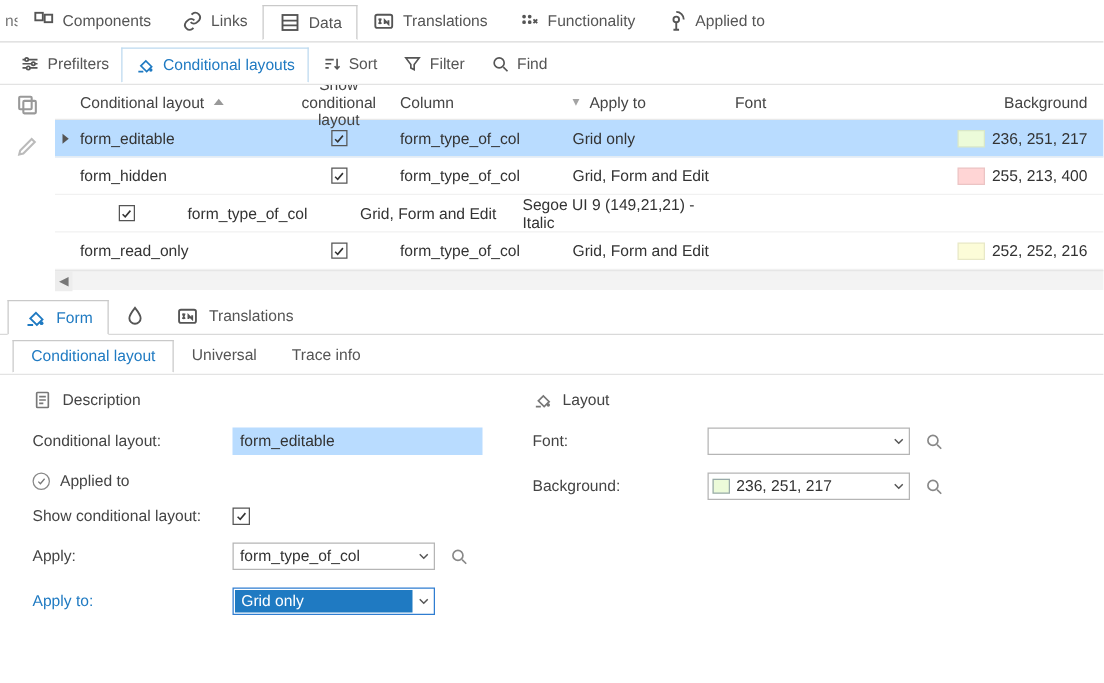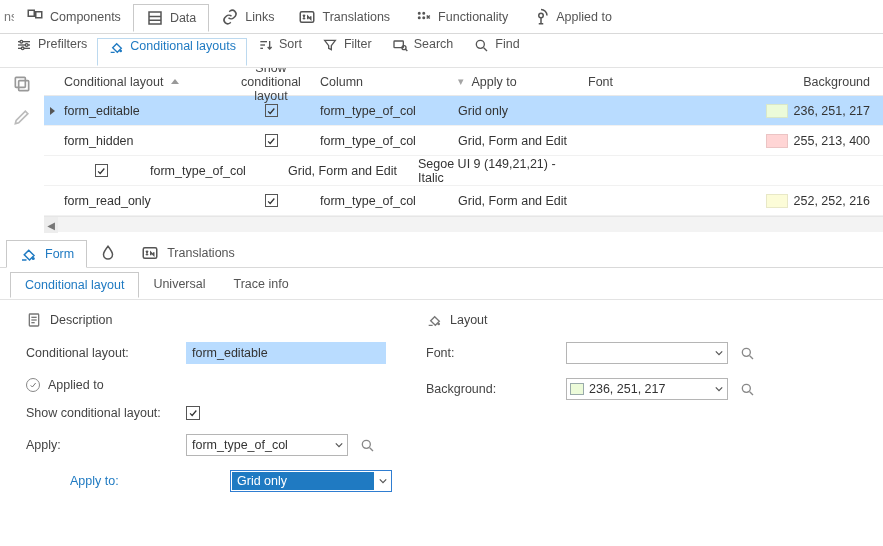--- a/index.html
+++ b/index.html
@@ -8,21 +8,21 @@
 
   
   .top-tabs { display:flex; align-items:center; height:34px; border-bottom:1px solid #d9d9d9; padding-left:4px; gap:0; }
   .top-tab { display:flex; align-items:center; gap:6px; padding:0 12px; height:28px; cursor:pointer; color:#555; }
   .top-tab.active { border:1px solid #c9c9c9; border-bottom:1px solid #fff; background:#fff; position:relative; top:1px; }
   .top-tab .icon { width:18px; height:18px; display:flex; align-items:center; justify-content:center; color:#555; }
   .top-tab .icon svg { width:18px; height:18px; }
 
   
   .toolbar2 { display:flex; align-items:center; height:34px; border-bottom:1px solid #e3e3e3; padding-left:6px; gap:0; }
-  .tb-item { display:flex; align-items:flex-start; gap:6px; padding:0 10px; height:28px; color:#555; cursor:pointer; }
+  .tb-item { display:flex; align-items:center; gap:6px; padding:0 10px; height:28px; color:#555; cursor:pointer; }
   .tb-item.active { border:1px solid #bcd9ef; border-bottom:1px solid #fff; background:#fff; position:relative; top:1px; color:#1f7ac2; }
   .tb-item.active .icon { color:#1f7ac2; }
   .tb-item .icon { width:16px; height:16px; display:flex; align-items:center; justify-content:center; }
   .tb-item .icon svg { width:16px; height:16px; }
   .cut-ns { width:10px; overflow:hidden; color:#777; }
 
   
   .grid-wrap { display:flex; }
   .grid-side { width:44px; display:flex; flex-direction:column; align-items:center; gap:10px; padding-top:6px; color:#888; }
   .grid-side svg { width:20px; height:20px; }
@@ -66,21 +66,21 @@
   .form-area { display:flex; padding:12px 20px 8px 26px; gap:30px; }
   .left-col { width:370px; }
   .right-col { flex:1; }
 
   .section-head { display:flex; align-items:center; gap:8px; margin-bottom:14px; color:#444; }
   .section-head .icon { width:16px; height:16px; color:#777; display:flex; align-items:center; justify-content:center; }
   .section-head .icon svg { width:16px; height:16px; }
 
   .frow { display:flex; align-items:center; margin-bottom:14px; }
   .flabel { width:160px; color:#444; }
-  .flabel.link { color:#1f7ac2;margin-left:44px; }
+  .flabel.link { color:#1f7ac2; }
   .readonly-val { background:#b9dcff; padding:3px 6px; width:200px; height:22px; display:flex; align-items:center; color:#333; }
 
   .combo { display:flex; align-items:center; height:22px; border:1px solid #b5b5b5; background:#fff; width:162px; }
   .combo.wide { width:162px; }
   .combo .combo-val { flex:1; padding:0 5px; display:flex; align-items:center; overflow:hidden; white-space:nowrap; }
   .combo .dd { width:16px; height:20px; display:flex; align-items:center; justify-content:center; color:#555; }
   .combo .dd svg { width:8px; height:8px; }
   .combo.hl { border:1px solid #2f7dd1; }
   .combo.hl .combo-val { background:#1f7ac2; color:#fff; margin:1px; height:18px; }
   .combo .sw { width:14px; height:12px; margin-left:3px; border:1px solid #9aa; }
@@ -104,38 +104,38 @@
     <div class="cut-ns">ns</div>
     <div class="top-tab">
       <span class="icon">
         <svg viewBox="0 0 24 24" fill="none" stroke="currentColor" stroke-width="2">
             <rect x="3" y="3" width="8" height="8"></rect>
             <rect x="13" y="5" width="8" height="8"></rect>
           </svg>
       </span>
       <span>Components</span>
     </div>
+    <div class="top-tab">
+      <span class="icon">
+        <svg viewBox="0 0 24 24" fill="none" stroke="currentColor" stroke-width="2">
+            <path d="M10 13a5 5 0 0 0 7 0l2-2a5 5 0 0 0-7-7l-1 1"></path>
+            <path d="M14 11a5 5 0 0 0-7 0l-2 2a5 5 0 0 0 7 7l1-1"></path>
+          </svg>
+      </span>
+      <span>Links</span>
+    </div>
     <div class="top-tab active">
       <span class="icon">
         <svg viewBox="0 0 24 24" fill="none" stroke="currentColor" stroke-width="2">
             <rect x="4" y="4" width="16" height="16"></rect>
             <line x1="4" y1="10" x2="20" y2="10"></line>
             <line x1="4" y1="15" x2="20" y2="15"></line>
           </svg>
       </span>
       <span>Data</span>
-    </div>
-    <div class="top-tab">
-      <span class="icon">
-        <svg viewBox="0 0 24 24" fill="none" stroke="currentColor" stroke-width="2">
-            <path d="M10 13a5 5 0 0 0 7 0l2-2a5 5 0 0 0-7-7l-1 1"></path>
-            <path d="M14 11a5 5 0 0 0-7 0l-2 2a5 5 0 0 0 7 7l1-1"></path>
-          </svg>
-      </span>
-      <span>Links</span>
     </div>
     <div class="top-tab">
       <span class="icon">
         <svg viewBox="0 0 24 24" fill="none" stroke="currentColor" stroke-width="2">
             <rect x="3" y="5" width="18" height="14" rx="2"></rect>
             <path d="M7 9l2 6M9 9l-2 6M13 15v-4l4 4v-4"></path>
           </svg>
       </span>
       <span>Translations</span>
     </div>
@@ -196,30 +196,20 @@
       </span>
       <span>Sort</span>
     </div>
     <div class="tb-item">
       <span class="icon">
         <svg viewBox="0 0 24 24" fill="none" stroke="currentColor" stroke-width="2">
             <path d="M4 5h16l-6 8v6l-4-2v-4L4 5z"></path>
           </svg>
       </span>
       <span>Filter</span>
-    </div>
-    <div class="tb-item">
-      <span class="icon">
-        <svg viewBox="0 0 24 24" fill="none" stroke="currentColor" stroke-width="2">
-            <rect x="3" y="6" width="14" height="10" rx="1"></rect>
-            <circle cx="18" cy="16" r="3"></circle>
-            <line x1="20" y1="18" x2="23" y2="21"></line>
-          </svg>
-      </span>
-      <span>Search</span>
     </div>
     <div class="tb-item">
       <span class="icon">
         <svg viewBox="0 0 24 24" fill="none" stroke="currentColor" stroke-width="2">
             <circle cx="11" cy="11" r="6"></circle>
             <line x1="16" y1="16" x2="21" y2="21"></line>
           </svg>
       </span>
       <span>Find</span>
     </div>

